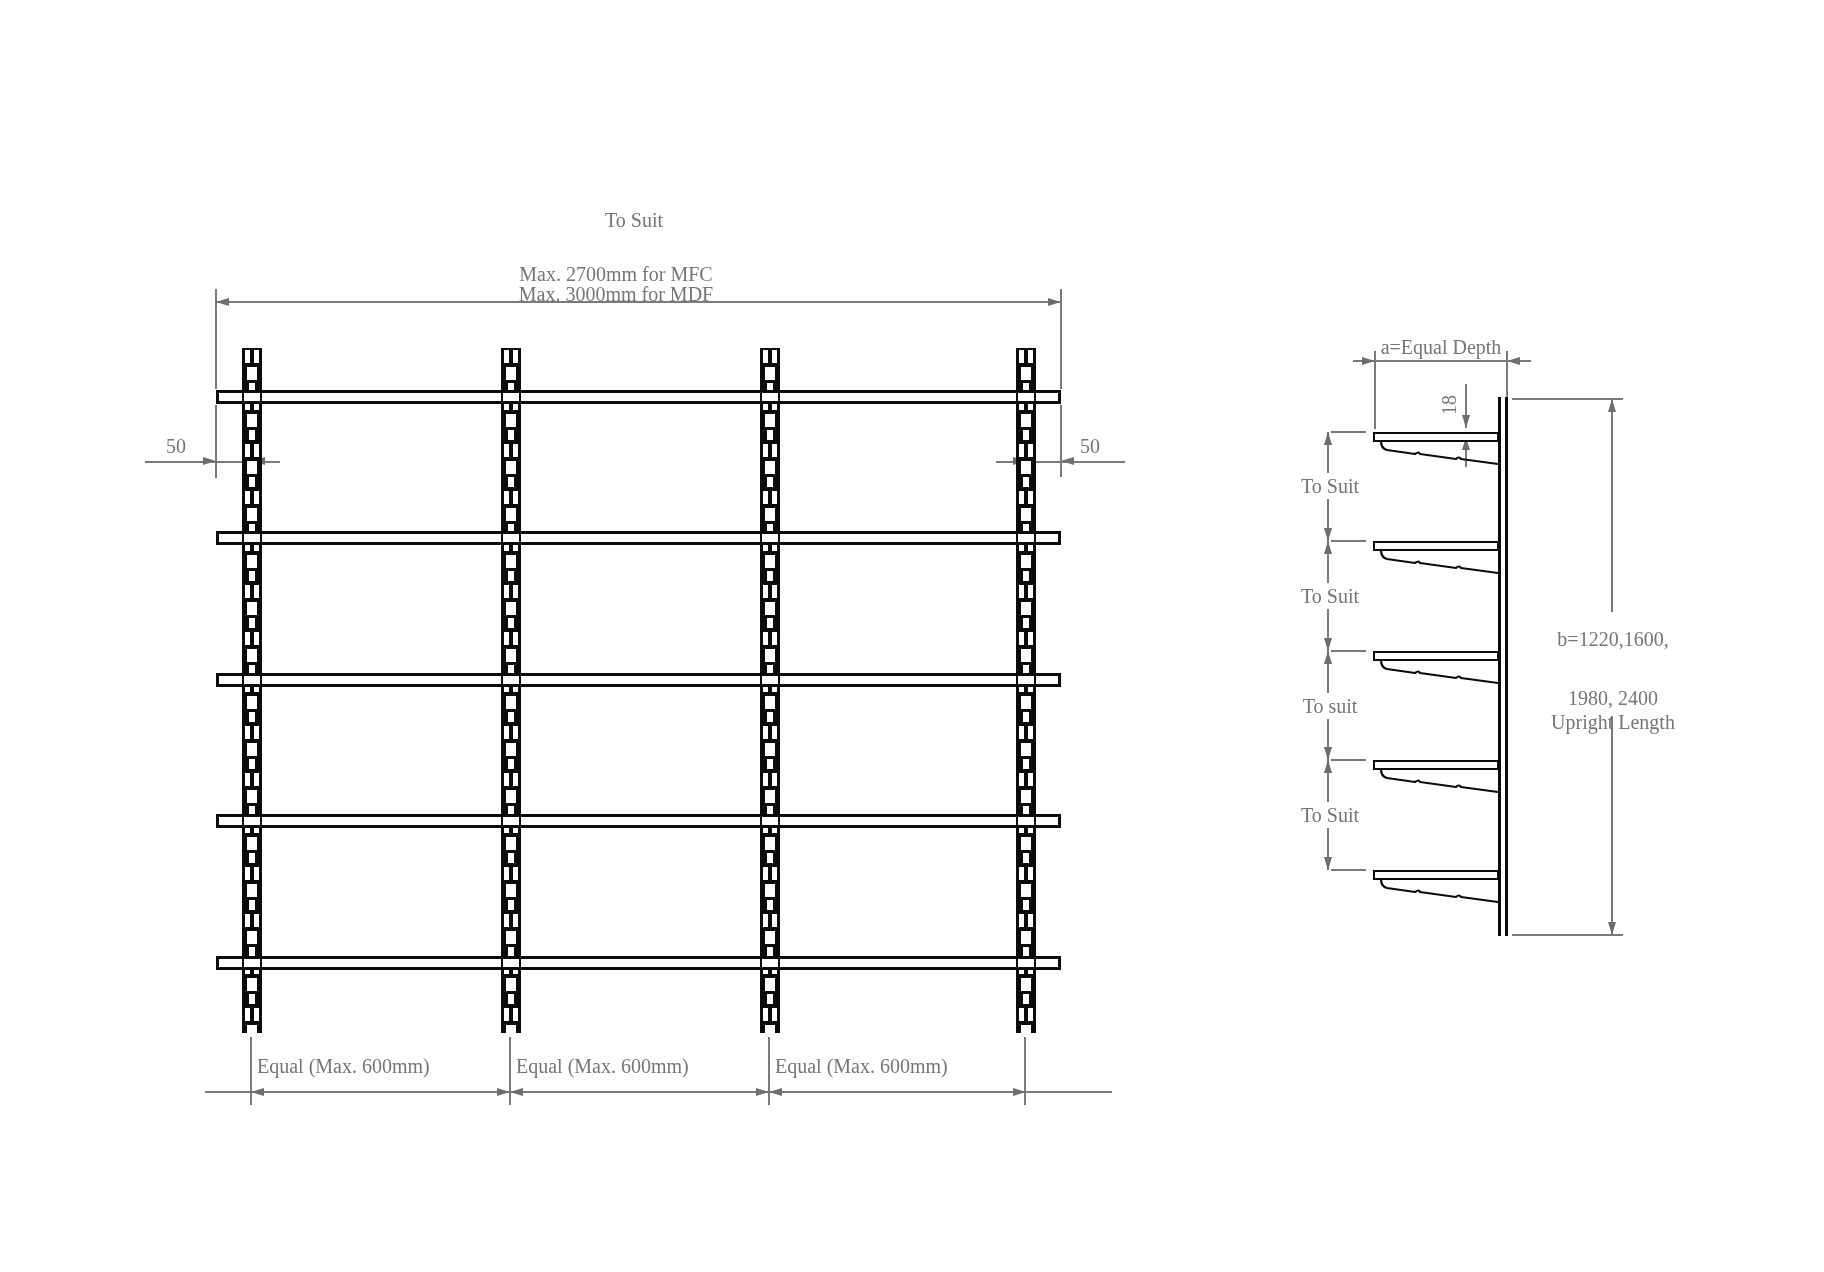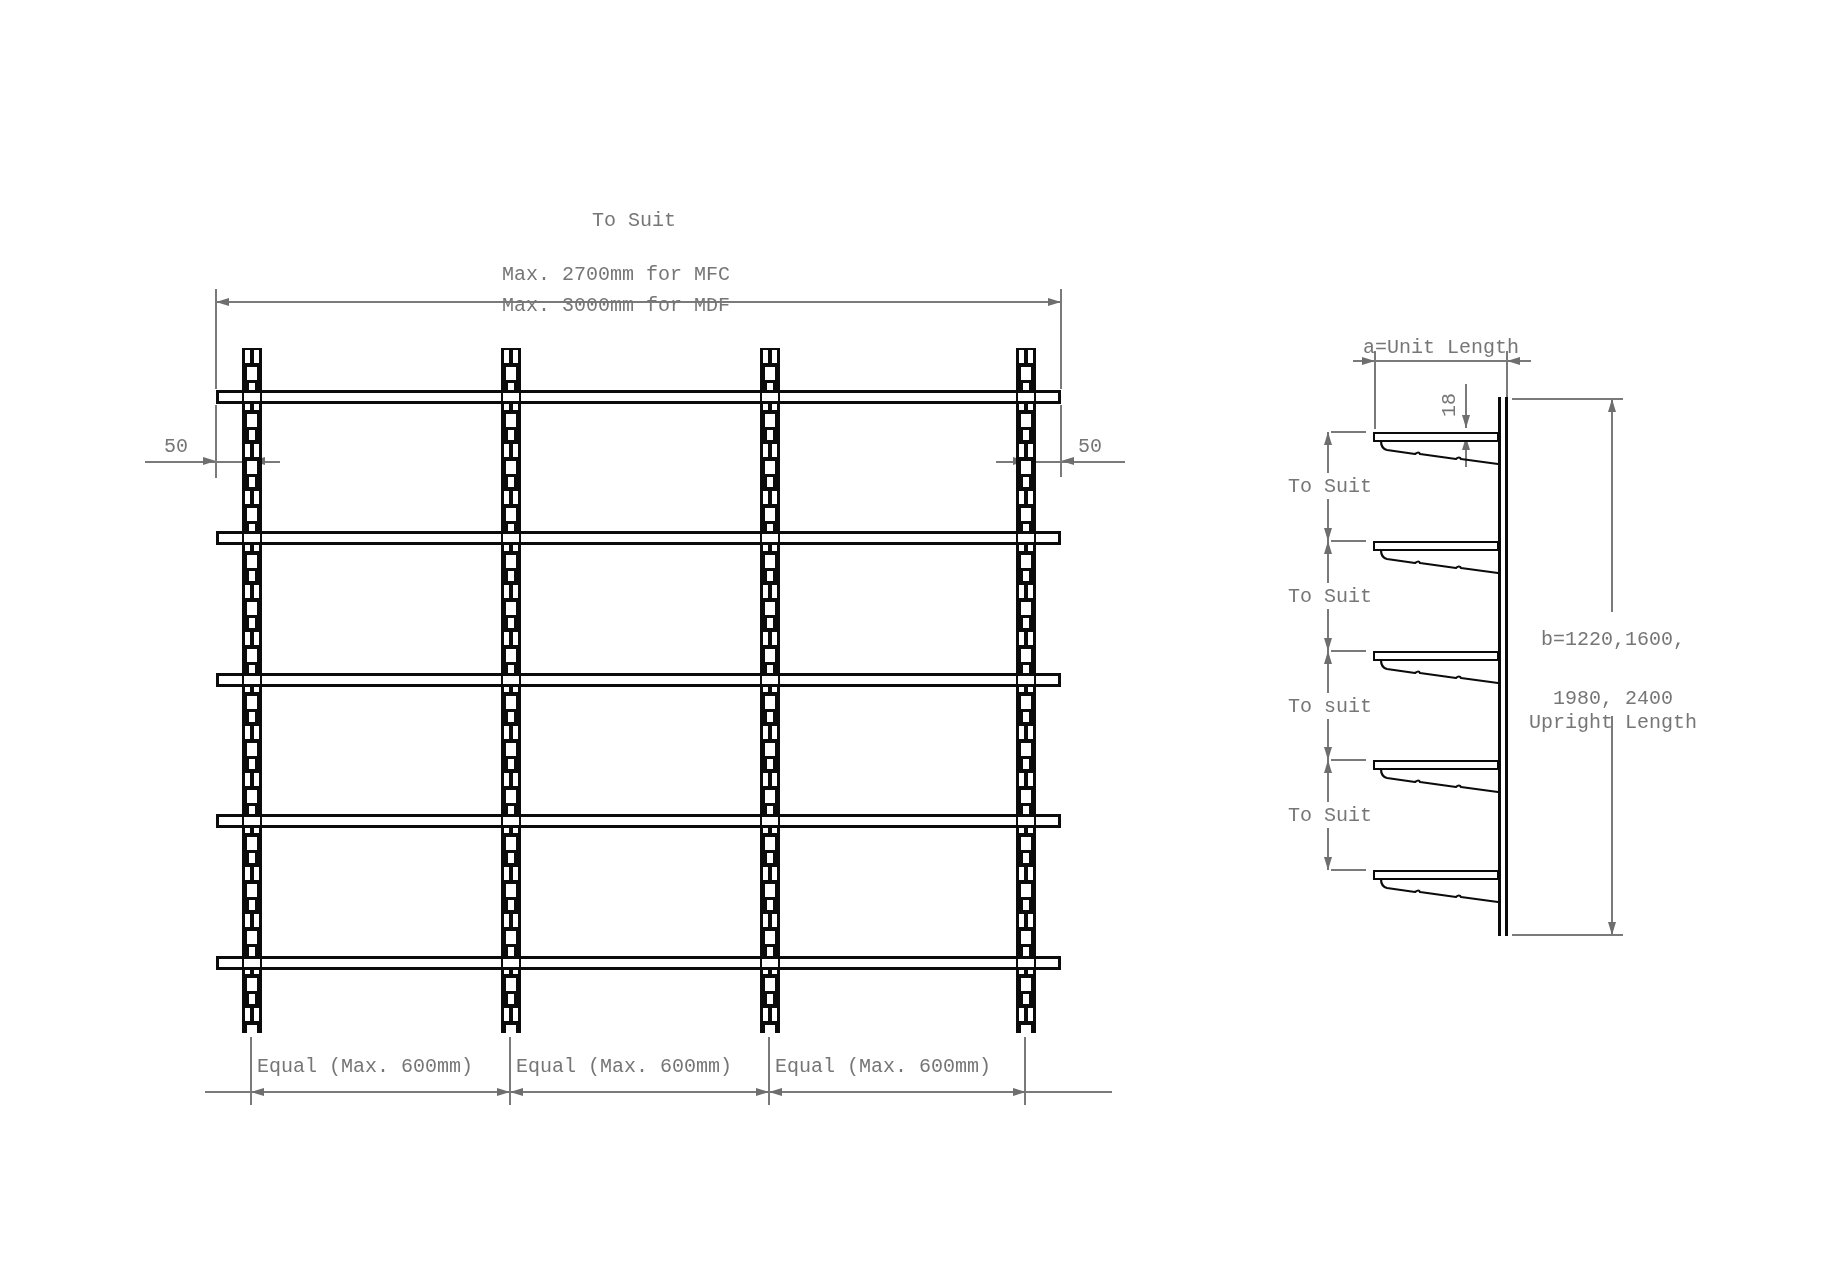--- a/index.html
+++ b/index.html
@@ -1,17 +1,17 @@
 <!DOCTYPE html>
 <html><head>
 <meta charset="utf-8">
 <style>
   html,body{margin:0;padding:0;background:#fff;}
   .canvas{position:relative;width:1824px;height:1272px;background:#ffffff;overflow:hidden;
-          font-family:Liberation Mono, monospace;color:#767676;}
+          font-family:Liberation Serif, serif;color:#767676;}
   
   .g{position:absolute;background:#7a7a7a;z-index:1;}
   .tr{position:absolute;width:0;height:0;z-index:1;}
   .tr-l{border-top:4px solid transparent;border-bottom:4px solid transparent;border-right:13px solid #6e6e6e;}
   .tr-r{border-top:4px solid transparent;border-bottom:4px solid transparent;border-left:13px solid #6e6e6e;}
   .tr-u{border-left:4px solid transparent;border-right:4px solid transparent;border-bottom:13px solid #6e6e6e;}
   .tr-d{border-left:4px solid transparent;border-right:4px solid transparent;border-top:13px solid #6e6e6e;}
   
   .upright{position:absolute;top:348px;width:20px;height:685px;z-index:2;background-color:#0b0b0b;
     background-image:
@@ -37,21 +37,21 @@
 </style>
 </head>
 <body>
 
 <div class="canvas">
 
   <div>
 
     <div class="t tc" style="left:534px;top:210px;width:200px;">To Suit</div>
     <div class="t tc" style="left:466px;top:264px;width:300px;">Max. 2700mm for MFC</div>
-    <div class="t tc" style="left:466px;top:295px;width:300px;">Max. 3000mm for MDF</div>
+    <div class="t tc" style="left:466px;top:284px;width:300px;">Max. 3000mm for MDF</div>
 
     <div class="g" style="left:216px;top:301px;width:845px;height:2px;"></div>
     <div class="tr tr-l" style="left:216px;top:298px;"></div>
     <div class="tr tr-r" style="left:1048px;top:298px;"></div>
     <div class="g" style="left:215px;top:289px;width:2px;height:100px;"></div>
     <div class="g" style="left:1060px;top:289px;width:2px;height:100px;"></div>
 
     <div class="t tc" style="left:146px;top:436px;width:60px;">50</div>
     <div class="g" style="left:145px;top:461px;width:135px;height:2px;"></div>
     <div class="tr tr-r" style="left:203px;top:457px;"></div>
@@ -95,21 +95,21 @@
     <div class="tr tr-r" style="left:756px;top:1088px;"></div>
     <div class="tr tr-l" style="left:769px;top:1088px;"></div>
     <div class="tr tr-r" style="left:1013px;top:1088px;"></div>
     <div class="t" style="left:257px;top:1056px;width:250px;">Equal (Max. 600mm)</div>
     <div class="t" style="left:516px;top:1056px;width:250px;">Equal (Max. 600mm)</div>
     <div class="t" style="left:775px;top:1056px;width:250px;">Equal (Max. 600mm)</div>
   </div>
 
   <div>
 
-    <div class="t tc" style="left:1341px;top:337px;width:200px;">a=Unit Length</div>
+    <div class="t tc" style="left:1341px;top:337px;width:200px;">a=Equal Depth</div>
     <div class="g" style="left:1353px;top:360px;width:178px;height:2px;"></div>
     <div class="tr tr-r" style="left:1362px;top:357px;"></div>
     <div class="tr tr-l" style="left:1507px;top:357px;"></div>
     <div class="g" style="left:1374px;top:351px;width:2px;height:78px;"></div>
     <div class="g" style="left:1506px;top:351px;width:2px;height:46px;"></div>
 
     <div class="t tc rot" style="left:1434px;top:392px;width:36px;height:26px;">18</div>
     <div class="g" style="left:1465px;top:384px;width:2px;height:44px;"></div>
     <div class="g" style="left:1465px;top:437px;width:2px;height:30px;"></div>
     <div class="tr tr-d" style="left:1462px;top:415px;"></div>

